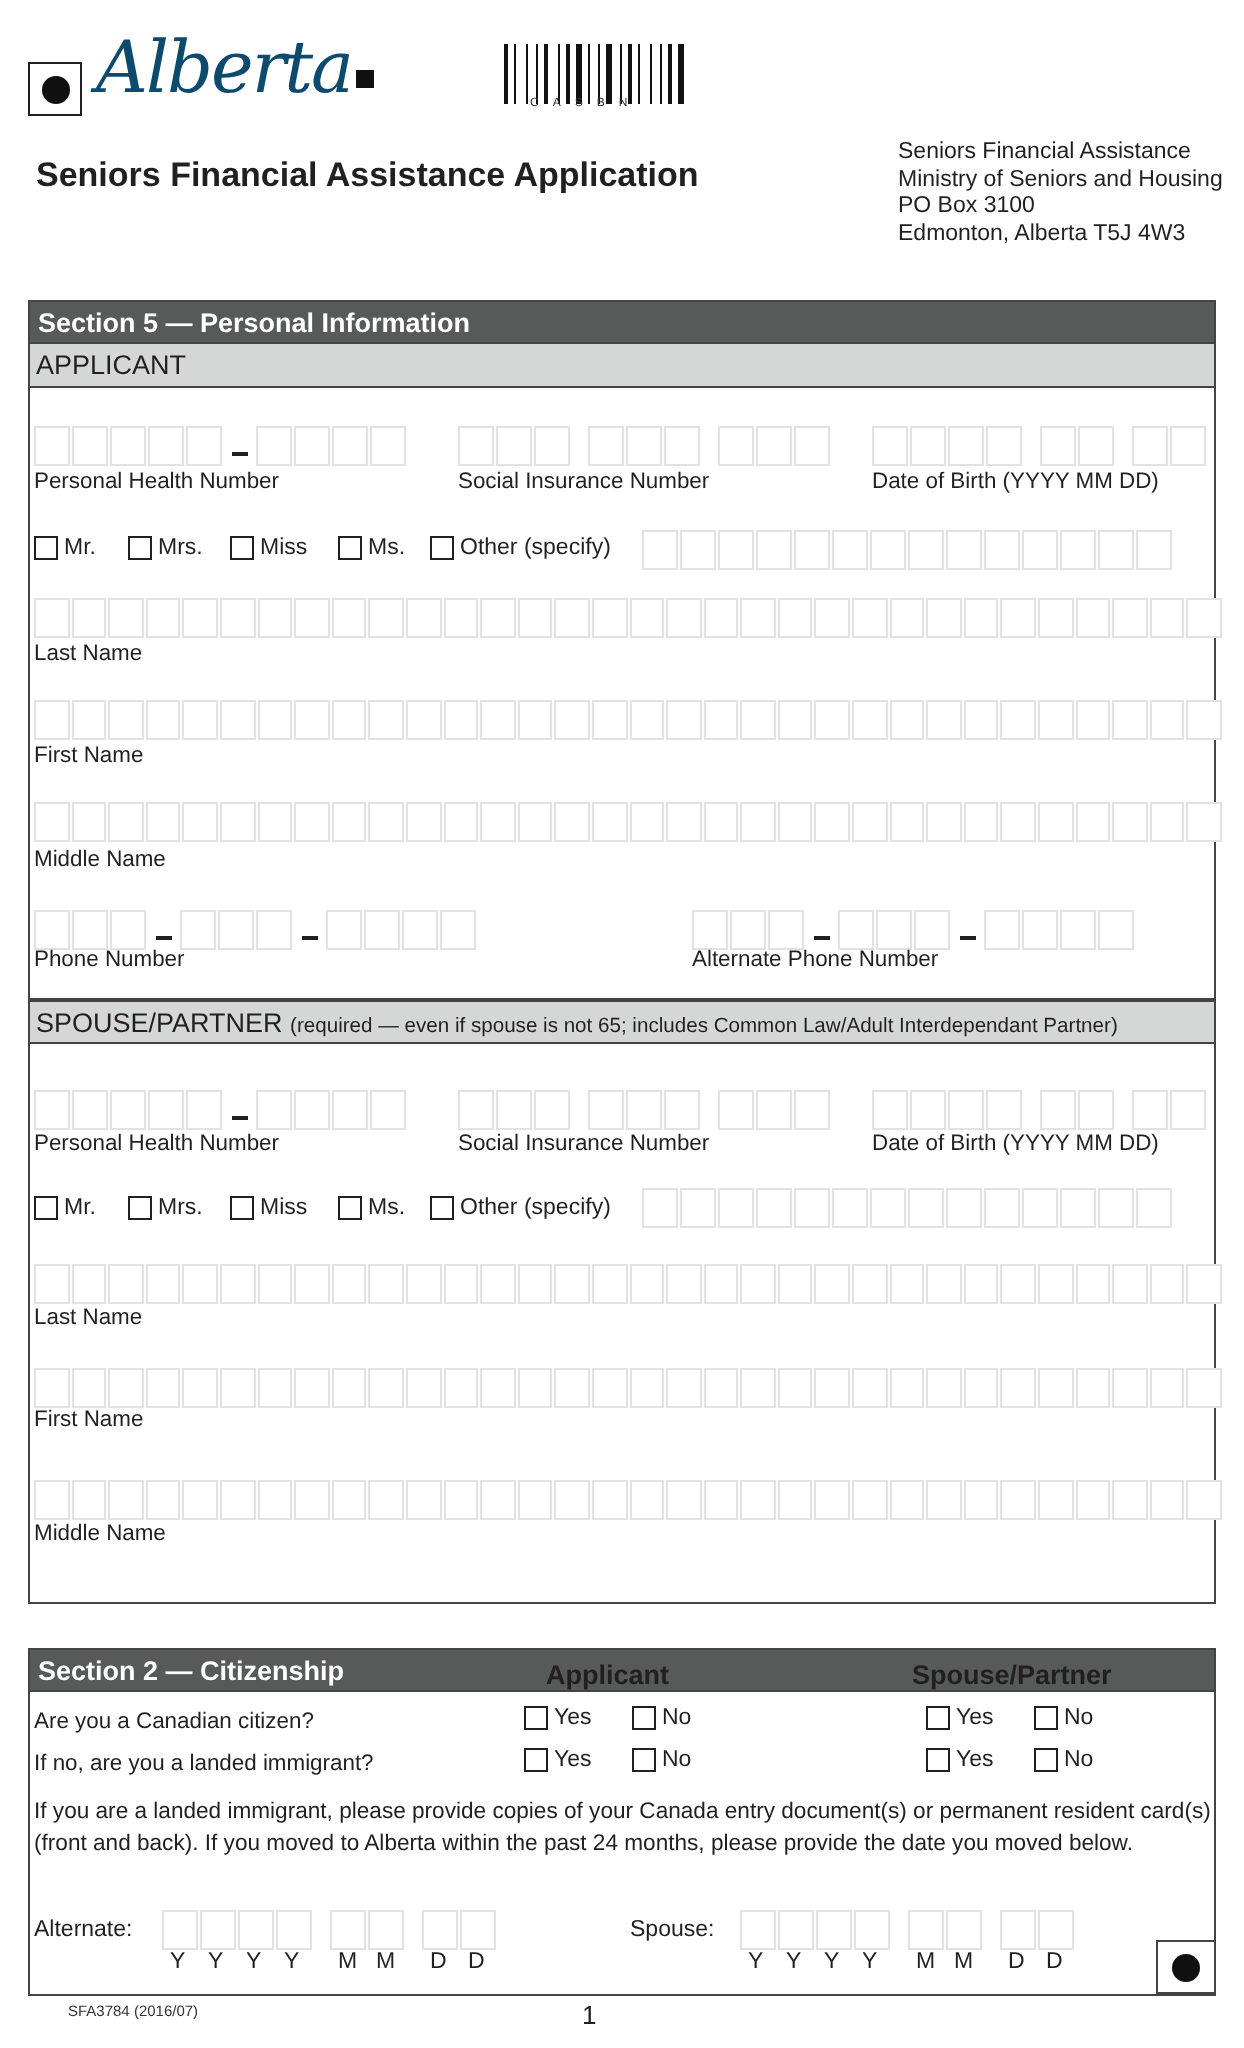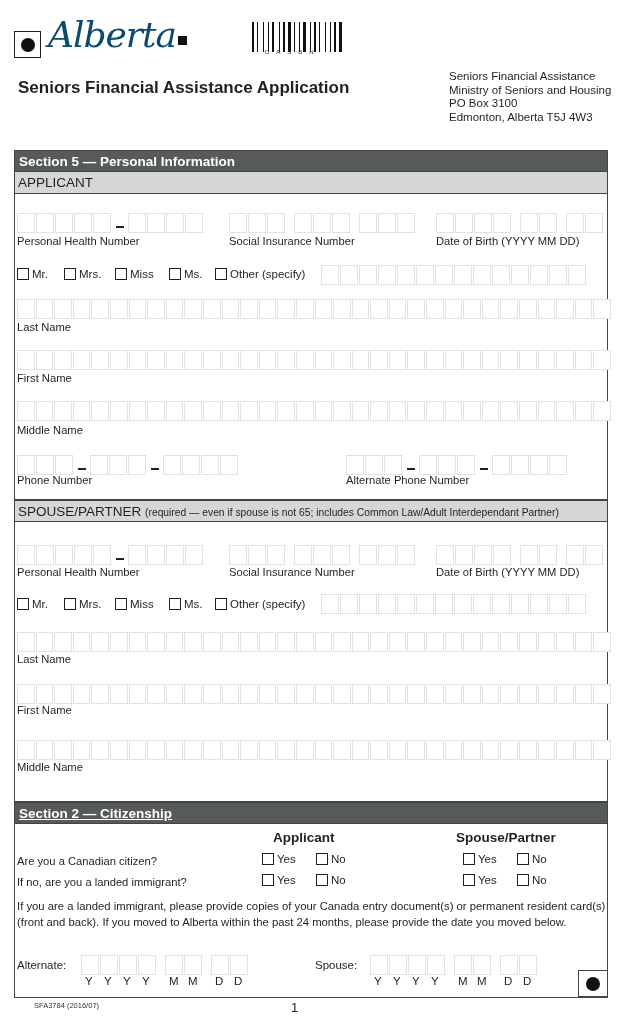--- a/index.html
+++ b/index.html
@@ -503,21 +503,21 @@
     <span class="box name-box"></span>
     <span class="box name-box"></span>
     <span class="box name-box"></span>
     <span class="box name-box"></span>
     <span class="box name-box"></span>
     <span class="box name-box"></span>
     <span class="box name-box"></span>
   </div>
 <div class="lbl" style="left:17px; top:761px;">Middle Name</div>
 
-<div class="abs section-bar" style="top:802px;text-decoration:underline;">Section 2 — Citizenship</div>
+<div class="abs section-bar" style="top:824px;">Section 2 — Citizenship</div>
 <div class="abs frame" style="top:824px; height:174px;"></div>
 
 <div class="col-head" style="left:273px; top:830px;">Applicant</div>
 <div class="col-head" style="left:456px; top:830px;">Spouse/Partner</div>
 
 <div class="lbl" style="left:17px; top:855px;">Are you a Canadian citizen?</div>
 <div class="cb" style="left:262px; top:853px;">
     <span class="sq"></span>
     <span>Yes</span>
   </div>

